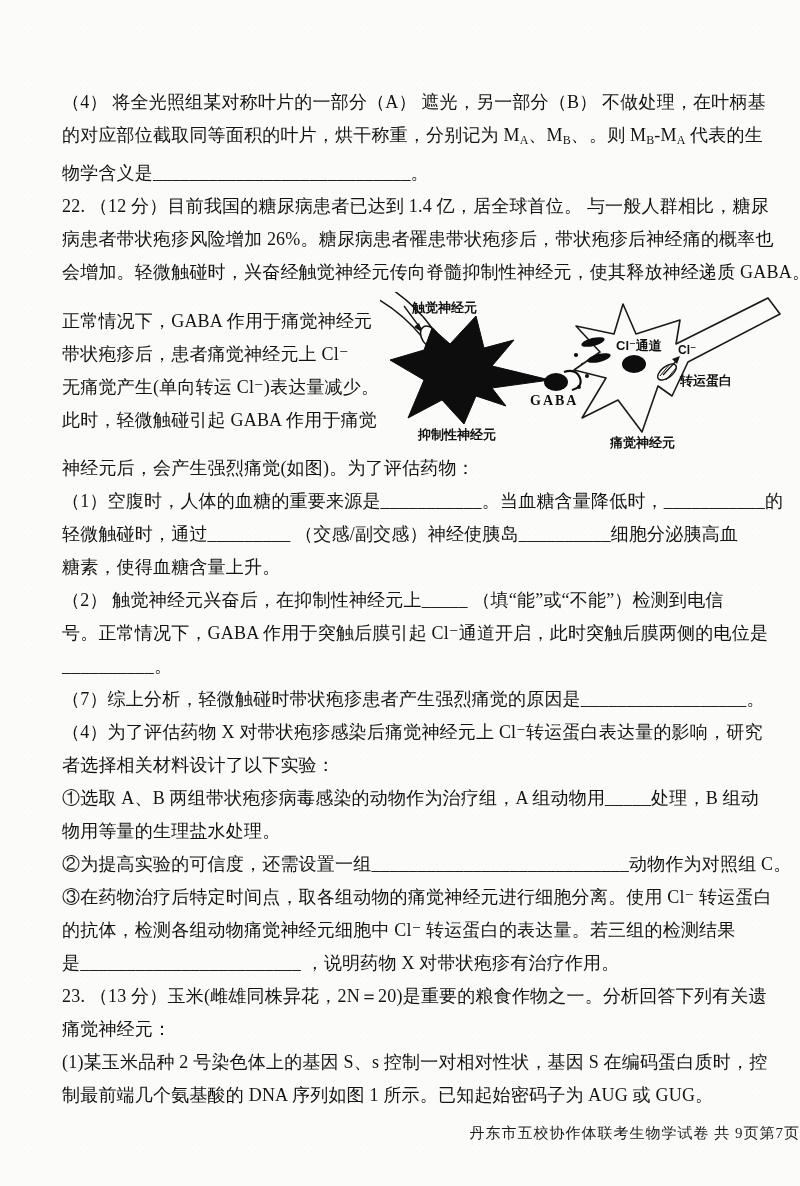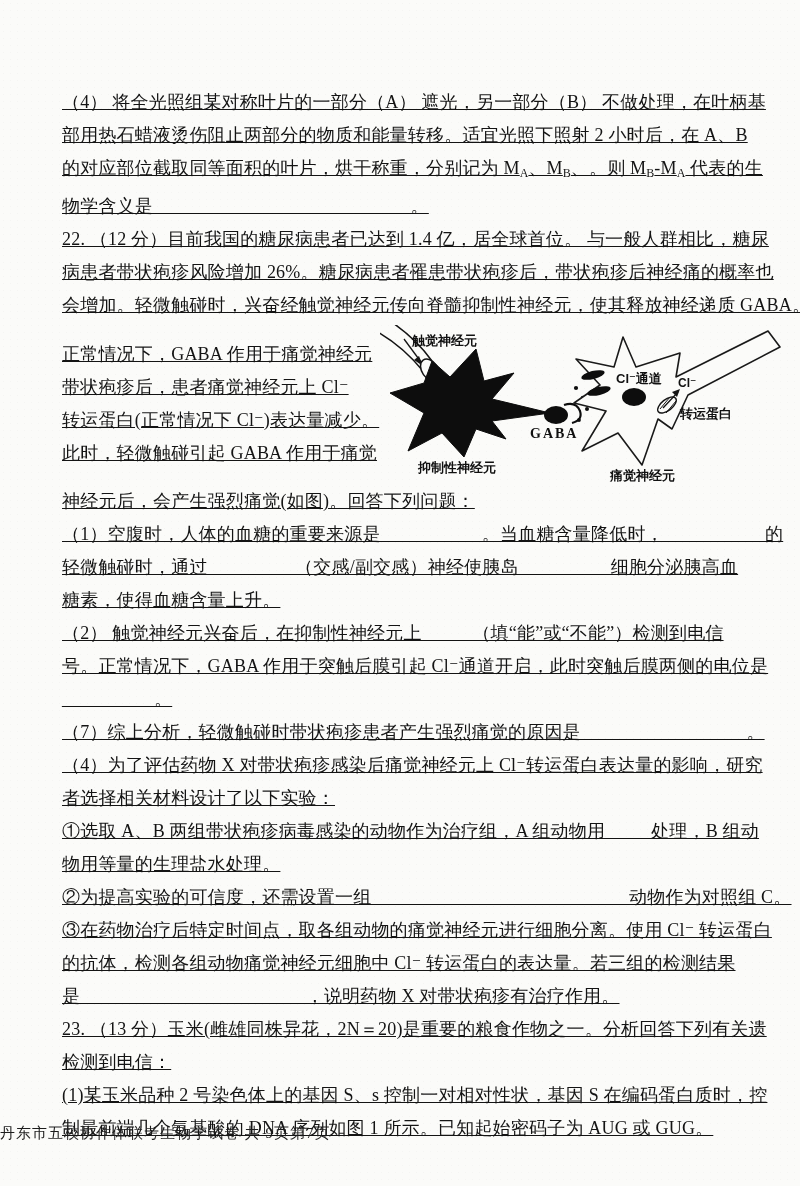--- a/index.html
+++ b/index.html
@@ -7,60 +7,59 @@
     position:relative;
     width:800px;height:1186px;
     margin:0 auto;
     background:#fbfbf9;
     background-image:radial-gradient(rgba(0,0,0,0.025) 0.5px, transparent 0.6px);
     background-size:7px 7px;
     overflow:hidden;
     font-family:"Liberation Serif","DejaVu Serif",serif;
     color:#141414;
   }
-  .content{position:absolute;left:62px;top:86px;width:738px;text-decoration:underline;}
+  .content{position:absolute;left:62px;top:86px;width:738px;}
   .line{
     font-size:18px;
     line-height:33px;
     white-space:nowrap;
     letter-spacing:0.2px;
   }
   sub.mvar{font-size:12px;vertical-align:-3px;letter-spacing:0;}
   .fig-row{display:flex;align-items:center;}
   .fig-left{width:312px;flex:none;}
   .fig-box{width:402px;height:160px;margin-left:6px;margin-top:3px;flex:none;}
   .footer{
     position:absolute;left:0;top:1124px;width:800px;
-    text-align:left;font-size:15px;letter-spacing:1px;color:#1c1c1c;
+    text-align:right;font-size:15px;letter-spacing:1px;color:#1c1c1c;
     font-family:"Liberation Serif","DejaVu Serif",serif;
   }
   svg text{font-family:"Liberation Sans","DejaVu Sans",sans-serif;font-weight:700;font-size:13px;fill:#111;}
   svg text.gaba{font-family:"Liberation Serif","DejaVu Serif",serif;font-weight:700;font-size:14px;letter-spacing:2px;}
   svg text.small{font-size:12px;}
 </style>
 </head>
 <body>
 
 <div class="page">
   <div class="content">
 
     <div class="line">（4） 将全光照组某对称叶片的一部分（A） 遮光，另一部分（B） 不做处理，在叶柄基</div>
-    <div class="line">部用热石蜡液烫伤阻止两部分的物质和能量转移。适宜光照下照射 2 小时后，在 A、B</div>
     <div class="line"><span>的对应部位截取同等面积的叶片，烘干称重，分别记为 M</span><sub class="mvar">A</sub><span>、M</span><sub class="mvar">B</sub><span>、。则 M</span><sub class="mvar">B</sub><span>-M</span><sub class="mvar">A</sub><span> 代表的生</span></div>
     <div class="line">物学含义是____________________________。</div>
 
     <div class="line">22. （12 分）目前我国的糖尿病患者已达到 1.4 亿，居全球首位。 与一般人群相比，糖尿</div>
     <div class="line">病患者带状疱疹风险增加 26%。糖尿病患者罹患带状疱疹后，带状疱疹后神经痛的概率也</div>
     <div class="line">会增加。轻微触碰时，兴奋经触觉神经元传向脊髓抑制性神经元，使其释放神经递质 GABA。</div>
 
     <div class="fig-row">
       <div class="fig-left">
         <div class="line">正常情况下，GABA 作用于痛觉神经元</div>
         <div class="line">带状疱疹后，患者痛觉神经元上 Cl⁻</div>
-        <div class="line">转运蛋白(正常情况下 Cl⁻)表达量减少。</div>
+        <div class="line">无痛觉产生(单向转运 Cl⁻)表达量减少。</div>
         <div class="line">此时，轻微触碰引起 GABA 作用于痛觉</div>
       </div>
       <svg class="fig-box" viewBox="0 0 402 160" xmlns="http://www.w3.org/2000/svg">
 
         <g>
           <path d="M -4,6 C 14,16 30,30 43,46" fill="none" stroke="#141414" stroke-width="1.5"></path>
           <path d="M 10,-4 C 28,8 42,22 52,36" fill="none" stroke="#141414" stroke-width="1.5"></path>
           <line x1="24" y1="14" x2="41" y2="37" stroke="#141414" stroke-width="1.3"></line>
           <polygon points="43,41 34,35 39,31" fill="#141414"></polygon>
           <ellipse cx="50" cy="45" rx="8" ry="12" transform="rotate(-35 50 45)" fill="#fbfbf9" stroke="#141414" stroke-width="1.5"></ellipse>
@@ -96,21 +95,21 @@
 
         <text x="32" y="20">触觉神经元</text>
         <text x="236" y="58">Cl⁻通道</text>
         <text class="small" x="298" y="62">Cl⁻</text>
         <text x="300" y="93">转运蛋白</text>
         <text class="gaba" x="150" y="113">GABA</text>
         <text x="38" y="147">抑制性神经元</text>
         <text x="230" y="155">痛觉神经元</text>
       </svg>
     </div>
-    <div class="line">神经元后，会产生强烈痛觉(如图)。回答下列问题：</div>
+    <div class="line">神经元后，会产生强烈痛觉(如图)。为了评估药物：</div>
 
     <div class="line">（1）空腹时，人体的血糖的重要来源是___________。当血糖含量降低时，___________的</div>
     <div class="line">轻微触碰时，通过_________ （交感/副交感）神经使胰岛__________细胞分泌胰高血</div>
     <div class="line">糖素，使得血糖含量上升。</div>
 
     <div class="line">（2） 触觉神经元兴奋后，在抑制性神经元上_____ （填“能”或“不能”）检测到电信</div>
     <div class="line">号。正常情况下，GABA 作用于突触后膜引起 Cl⁻通道开启，此时突触后膜两侧的电位是</div>
     <div class="line">__________。</div>
 
     <div class="line">（7）综上分析，轻微触碰时带状疱疹患者产生强烈痛觉的原因是__________________。</div>
@@ -119,20 +118,20 @@
     <div class="line">者选择相关材料设计了以下实验：</div>
 
     <div class="line">①选取 A、B 两组带状疱疹病毒感染的动物作为治疗组，A 组动物用_____处理，B 组动</div>
     <div class="line">物用等量的生理盐水处理。</div>
     <div class="line">②为提高实验的可信度，还需设置一组____________________________动物作为对照组 C。</div>
     <div class="line">③在药物治疗后特定时间点，取各组动物的痛觉神经元进行细胞分离。使用 Cl⁻ 转运蛋白</div>
     <div class="line">的抗体，检测各组动物痛觉神经元细胞中 Cl⁻ 转运蛋白的表达量。若三组的检测结果</div>
     <div class="line">是________________________ ，说明药物 X 对带状疱疹有治疗作用。</div>
 
     <div class="line">23. （13 分）玉米(雌雄同株异花，2N＝20)是重要的粮食作物之一。分析回答下列有关遗</div>
-    <div class="line">检测到电信：</div>
+    <div class="line">痛觉神经元：</div>
     <div class="line">(1)某玉米品种 2 号染色体上的基因 S、s 控制一对相对性状，基因 S 在编码蛋白质时，控</div>
     <div class="line">制最前端几个氨基酸的 DNA 序列如图 1 所示。已知起始密码子为 AUG 或 GUG。</div>
 
   </div>
 
   <div class="footer">丹东市五校协作体联考生物学试卷 共 9页第7页</div>
 </div>
 
 </body></html>

